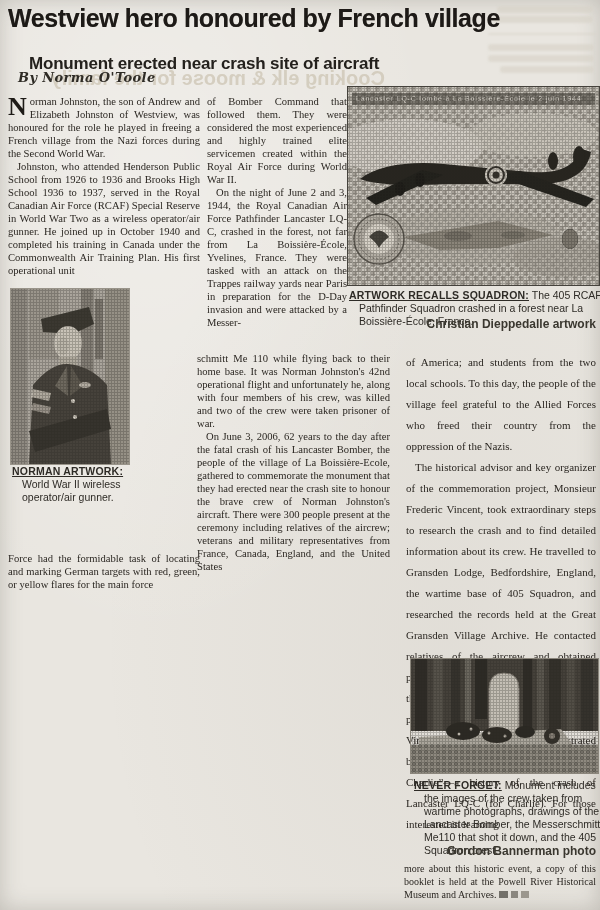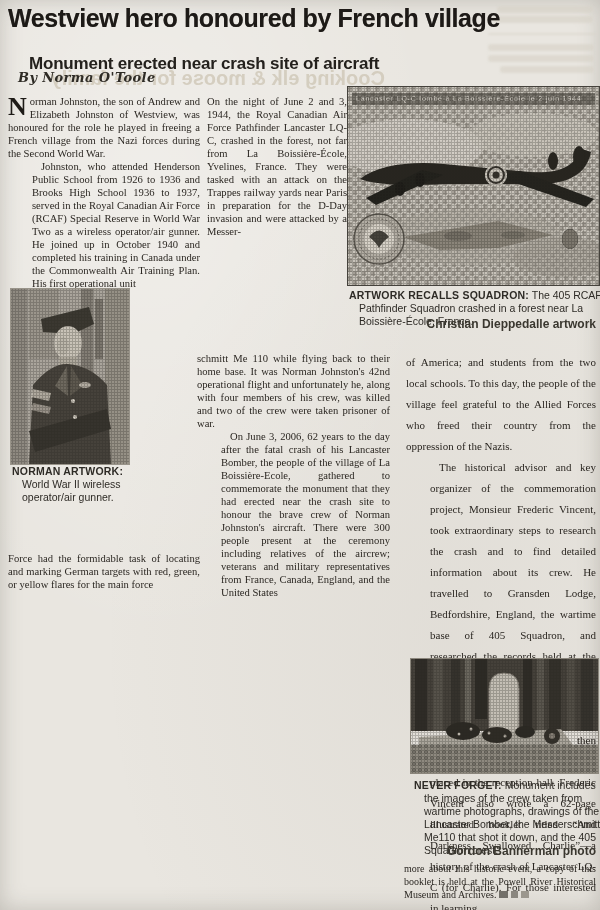--- a/index.html
+++ b/index.html
@@ -22,21 +22,21 @@
   .byline{position:absolute;left:18px;top:70px;font-family:"DejaVu Serif", serif;
     font-style:italic;font-weight:700;font-size:13px;color:#2e2b25;letter-spacing:.4px;}
   
   .ghost-headline{position:absolute;left:55px;top:67px;width:330px;
     font-family:"Liberation Sans", sans-serif;font-weight:700;font-size:20px;
     color:#cdc5b4;opacity:.75;transform:scaleX(-1);filter:blur(.6px);white-space:nowrap;}
   .smudge{position:absolute;background:#d7d2c7;opacity:.6;border-radius:3px;filter:blur(1px);}
   
   .txt{position:absolute;font-size:10.6px;line-height:13px;text-align:justify;color:#2b2722;}
   .txt p{margin:0;}
-  .txt p + p{text-indent:9px;margin-left:24px;}
+  .txt p + p{text-indent:9px;}
   .dropcap{float:left;font-size:26px;line-height:21px;font-weight:700;
     padding:1px 3px 0 0;color:#1e1b17;font-family:"Liberation Serif", serif;}
   
   .fig{position:absolute;overflow:hidden;}
   .halftone{position:absolute;inset:0;pointer-events:none;
     background-image:radial-gradient(rgba(40,38,33,.26) 1px, transparent 1.35px);
     background-size:3px 3px;}
   .bigdots{position:absolute;inset:0;pointer-events:none;
     background-image:radial-gradient(rgba(50,47,42,.30) 1.6px, transparent 2px);
     background-size:6px 6px;}
@@ -45,21 +45,21 @@
     background:repeating-conic-gradient(#c8c3ba 0% 25%, #a49f96 0% 50%);background-size:9px 9px;}
   .monument-fig{left:410px;top:658px;width:187px;height:114px;border:1px solid #8b867c;}
   .artwork-label{position:absolute;left:4px;top:6px;width:243px;height:12px;
     background:rgba(72,69,62,.62);color:rgba(238,234,226,.85);
     font-family:"Liberation Sans", sans-serif;font-size:7px;line-height:12px;
     letter-spacing:.8px;padding-left:4px;box-sizing:border-box;filter:blur(.35px);
     white-space:nowrap;overflow:hidden;}
   
   .cap{position:absolute;font-family:"Liberation Sans", sans-serif;font-size:10.5px;
     line-height:13px;color:#2e2b26;padding-left:10px;text-indent:-10px;margin:0;}
-  .cap-lead{font-weight:700;letter-spacing:.2px;}
+  .cap-lead{font-weight:700;letter-spacing:.2px;text-decoration:underline;}
   .credit{position:absolute;font-family:"Liberation Sans", sans-serif;font-weight:700;
     font-size:12px;color:#3a372f;text-align:right;}
   
   .endmark{display:inline-block;width:30px;height:7px;vertical-align:baseline;opacity:.75;
     background:linear-gradient(90deg,#4e4b44 0 9px,transparent 9px 12px,#6e6a61 12px 19px,
       transparent 19px 22px,#847f74 22px 30px);}
 </style>
 </head>
 <body>
 
@@ -110,20 +110,21 @@
     <span class="cap-lead">NORMAN ARTWORK:</span>
     <span>World War II wireless operator/air gunner.</span>
   </p>
 
 
   <div class="txt" style="left:8px;top:552px;width:192px">
     <p>Force had the formidable task of locating and marking German targets with red, green, or yellow flares for the main force</p>
   </div>
 
   <div class="txt" style="left:207px;top:95px;width:140px">
+    <p>of Bomber Command that followed them. They were considered the most experienced and highly trained elite servicemen created within the Royal Air Force during World War II.</p>
     <p>On the night of June 2 and 3, 1944, the Royal Canadian Air Force Pathfinder Lancaster LQ-C, crashed in the forest, not far from La Boissière-École, Yvelines, France. They were tasked with an attack on the Trappes railway yards near Paris in preparation for the D-Day invasion and were attacked by a Messer-</p>
   </div>
 
   <div class="txt" style="left:197px;top:352px;width:193px">
     <p>schmitt Me 110 while flying back to their home base. It was Norman Johnston's 42nd operational flight and unfortunately he, along with four members of his crew, was killed and two of the crew were taken prisoner of war.</p>
     <p>On June 3, 2006, 62 years to the day after the fatal crash of his Lancaster Bomber, the people of the village of La Boissière-Ecole, gathered to commemorate the monument that they had erected near the crash site to honour the brave crew of Norman Johnston's aircraft. There were 300 people present at the ceremony including relatives of the aircrew; veterans and military representatives from France, Canada, England, and the United States</p>
   </div>
 
   <div class="fig artwork-fig">
     <svg width="251" height="198" viewBox="0 0 251 198" xmlns="http://www.w3.org/2000/svg">

